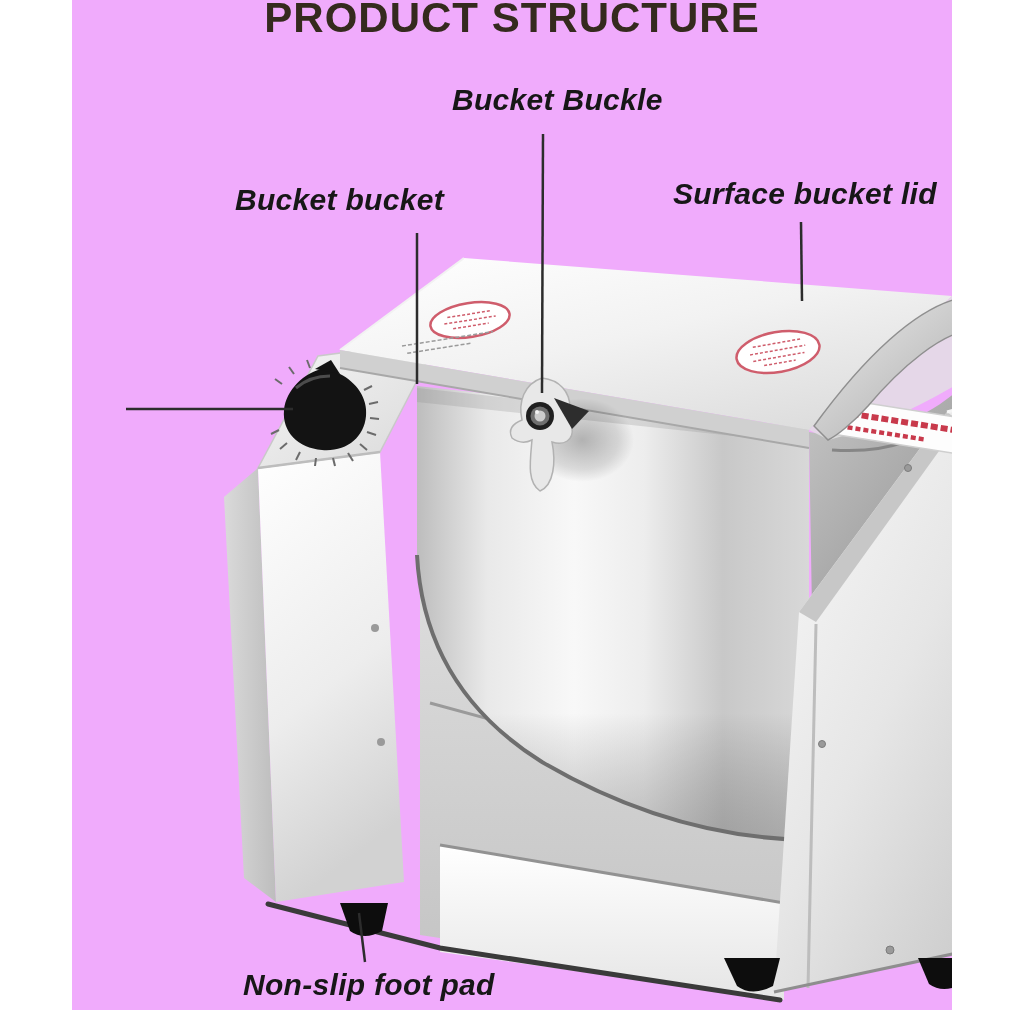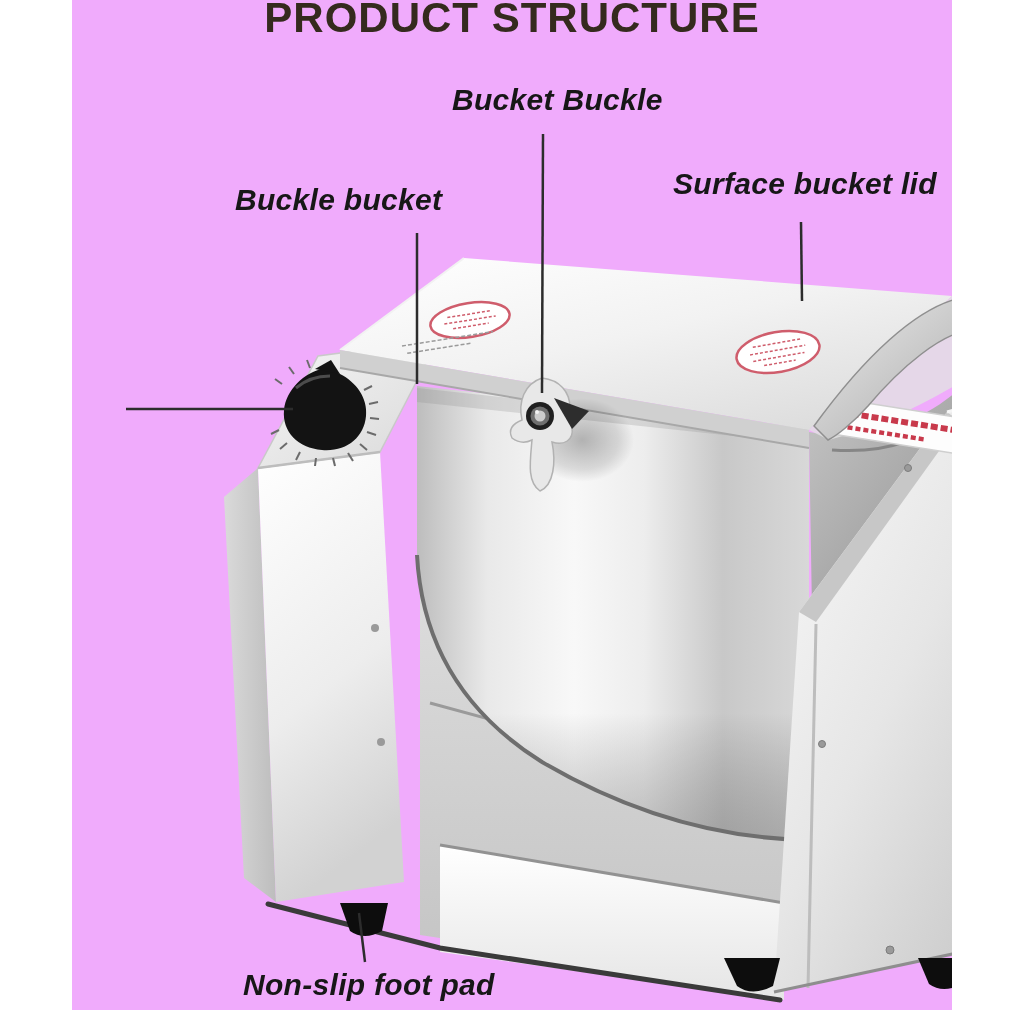--- a/index.html
+++ b/index.html
@@ -13,21 +13,21 @@
     position:absolute;top:-6px;left:0;width:100%;text-align:center;
     font-weight:700;font-size:42px;letter-spacing:1px;color:#352a1e;
   }
   .part-label{
     position:absolute;white-space:nowrap;
     font-style:italic;font-weight:700;font-size:30px;line-height:1.05;
     color:#171717;letter-spacing:.3px;
   }
   #label-bucket-buckle{left:380px;top:84px;}
   #label-noodle-bucket{left:163px;top:184px;}
-  #label-surface-bucket-lid{left:601px;top:168px;}
+  #label-surface-bucket-lid{left:601px;top:178px;}
   #label-timing-knob{left:3px;top:357px;}
   #label-non-slip-foot-pad{left:171px;top:969px;}
   #machine-svg{position:absolute;left:0;top:0;}
 </style>
 </head>
 <body>
 
 <div id="stage">
 
   <svg id="machine-svg" width="1024" height="1010" viewBox="0 0 1024 1010">
@@ -225,16 +225,16 @@
       <line x1="471" y1="134" x2="470" y2="393"></line>
       <line x1="345" y1="233" x2="345" y2="384"></line>
       <line x1="729" y1="222" x2="730" y2="301"></line>
       <line x1="54" y1="409" x2="221" y2="409"></line>
       <line x1="287" y1="913" x2="293" y2="962"></line>
     </g>
   </svg>
 
   <div id="page-title">PRODUCT STRUCTURE</div>
   <div class="part-label" id="label-bucket-buckle">Bucket Buckle</div>
-  <div class="part-label" id="label-noodle-bucket">Buckle bucket</div>
+  <div class="part-label" id="label-noodle-bucket">Bucket bucket</div>
   <div class="part-label" id="label-surface-bucket-lid">Surface bucket lid</div>
   <div class="part-label" id="label-non-slip-foot-pad">Non-slip foot pad</div>
 </div>
 
 </body></html>

